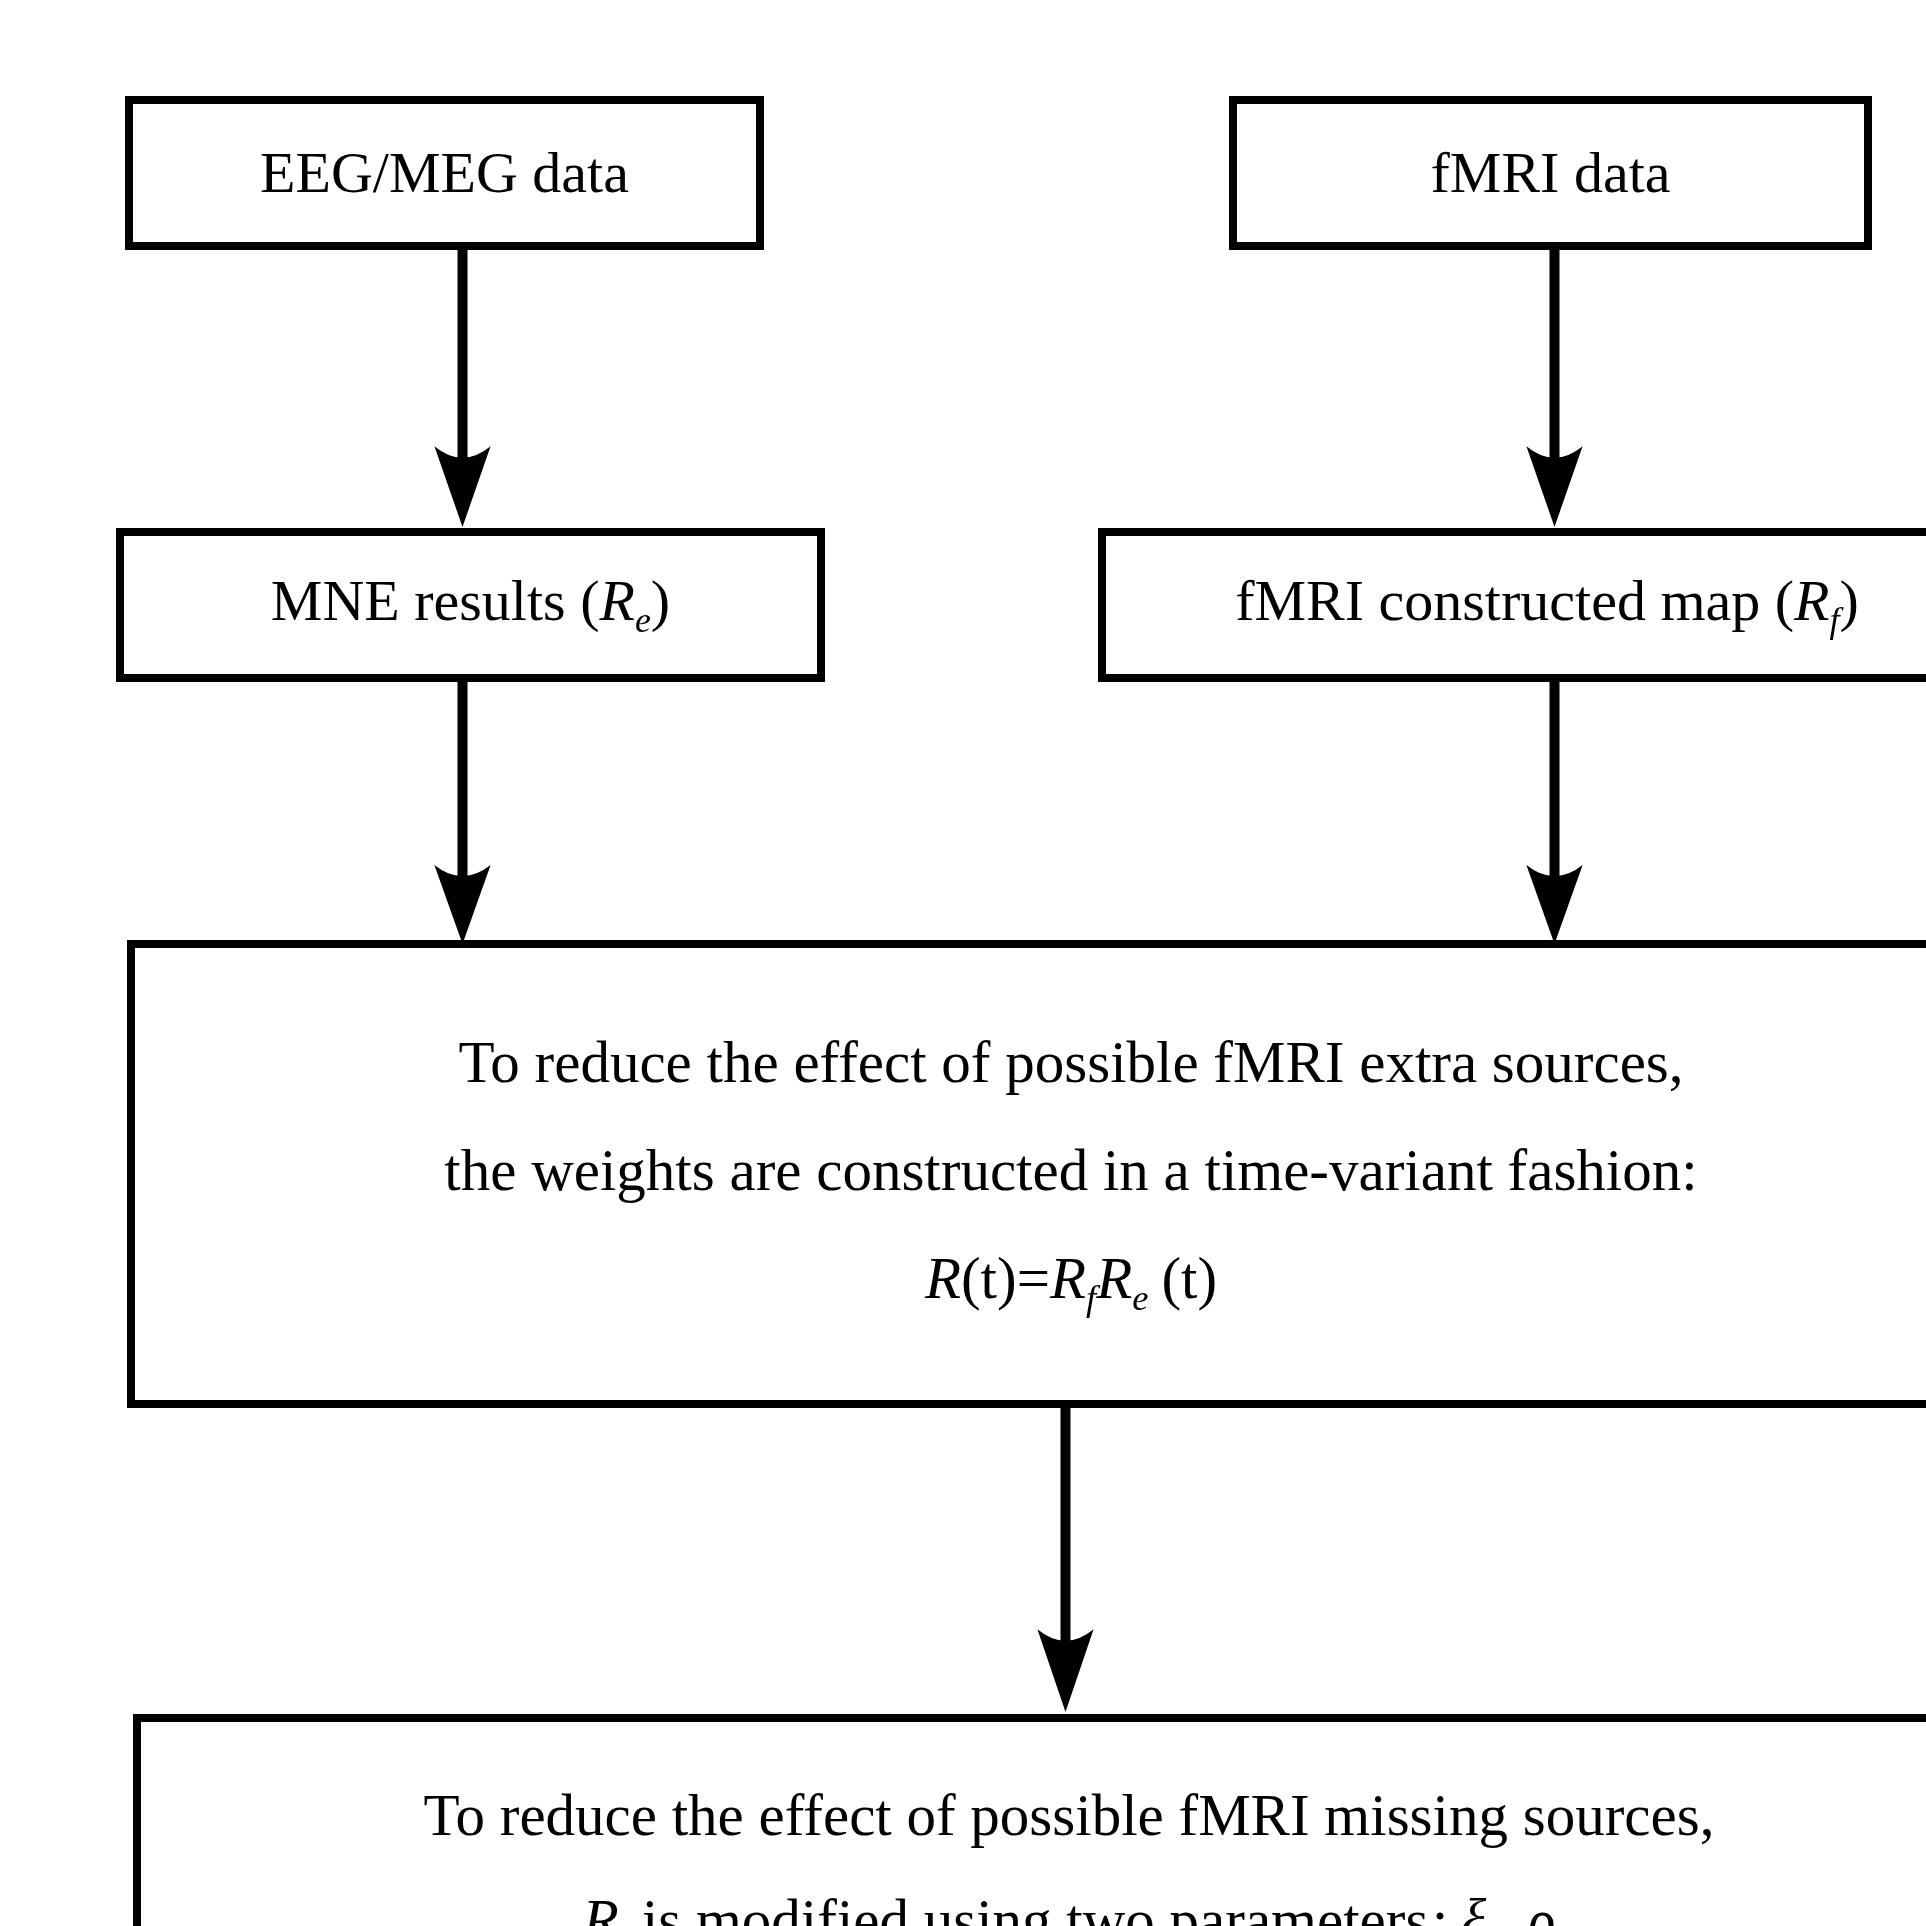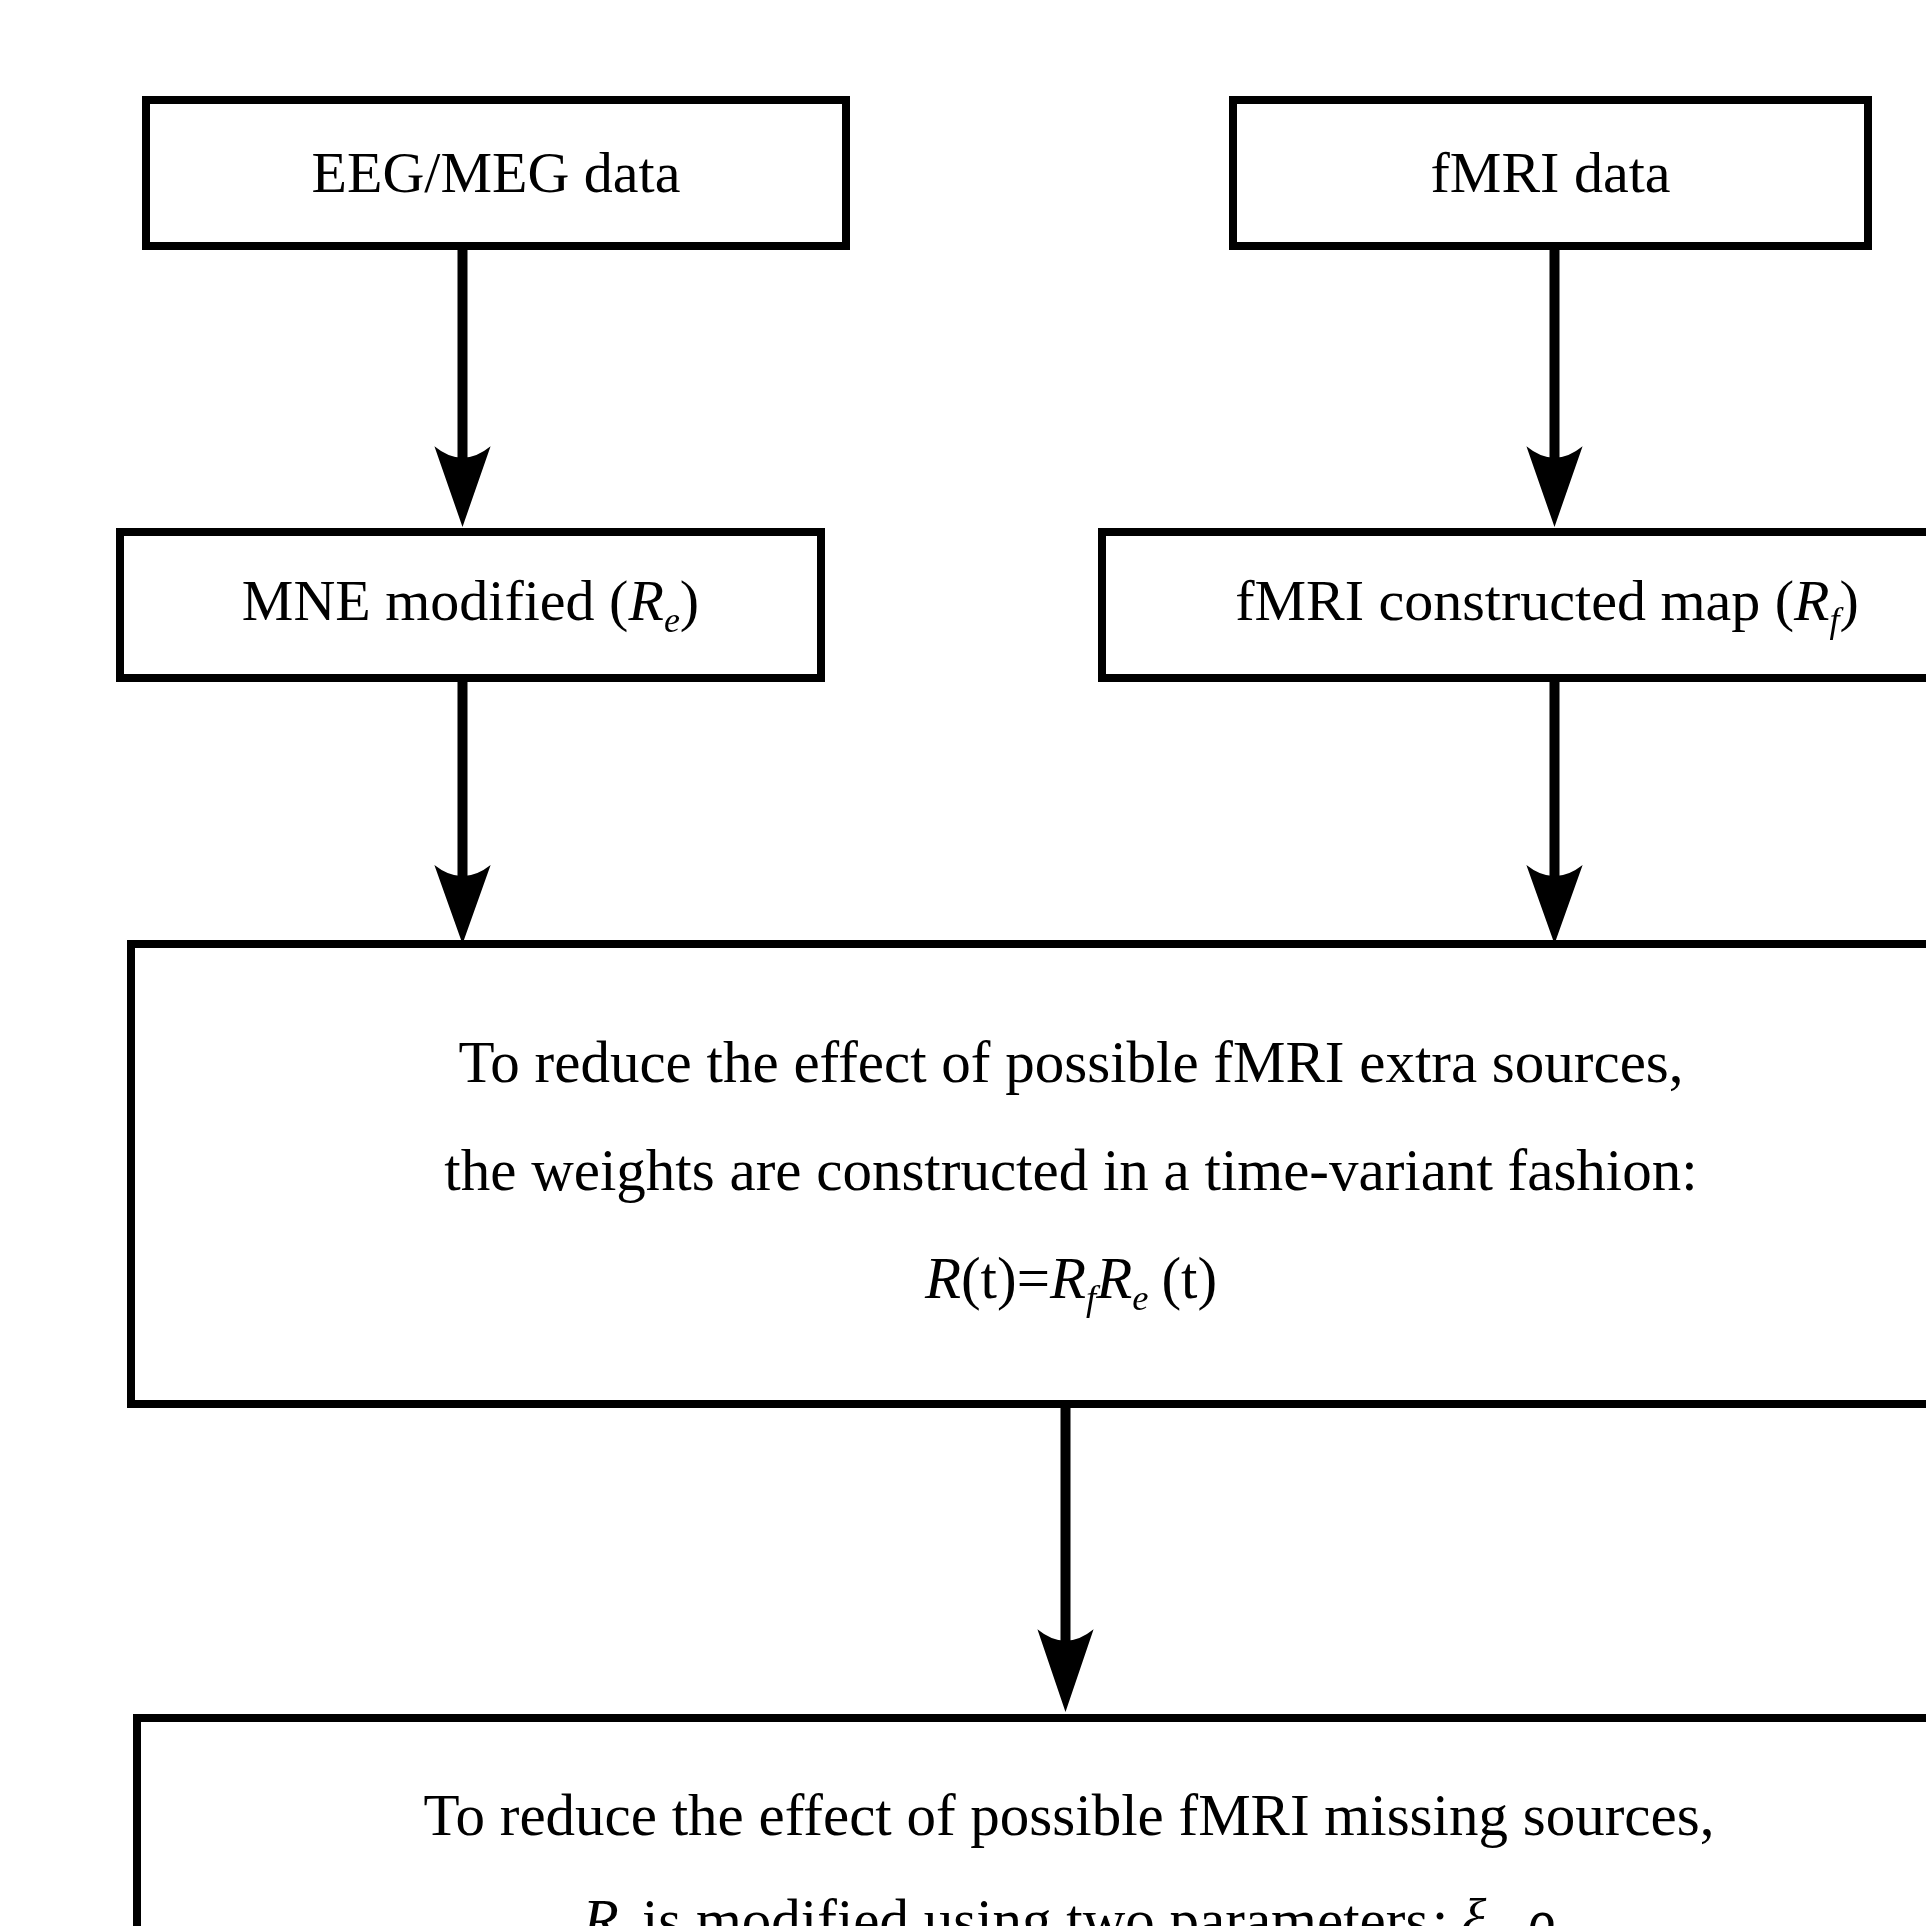--- a/index.html
+++ b/index.html
@@ -31,21 +31,21 @@
     line-height: 1.12;
     white-space: nowrap;
   }
 
   .node .line {
     display: block;
     width: 100%;
   }
 
   
-  #node-eeg-meg   { left: 142px;  top: 96px;  width: 708px; height: 154px;  font-size: 58px; }
+  #node-eeg-meg   { left: 125px;  top: 96px;  width: 639px; height: 154px;  font-size: 58px; }
   #node-fmri-data { left: 1229px; top: 96px;  width: 643px; height: 154px;  font-size: 58px; }
   #node-mne       { left: 116px;  top: 528px; width: 709px; height: 154px;  font-size: 58px; }
   #node-fmri-map  { left: 1098px; top: 528px; width: 898px; height: 154px;  font-size: 58px; }
   #node-reduce-extra   { left: 127px; top: 940px; width: 1888px; height: 468px; font-size: 59px; }
   #node-reduce-missing { left: 133px; top: 1714px; width: 1872px; height: 316px;  font-size: 59px; }
 
   #node-reduce-extra .line + .line { margin-top: 42px; }
   #node-reduce-missing .line + .line { margin-top: 39px; }
 
   
@@ -86,21 +86,21 @@
   </div>
 
   <div class="arrow" style="left:1510px; top:250px;">
     <svg width="89" height="277" viewBox="0 0 230 720">
       <line x1="115" y1="0" x2="115" y2="615" stroke="#000" stroke-width="26"></line>
       <path d="M115 720 L42 510 Q115 570 188 510 Z" fill="#000"></path>
     </svg>
   </div>
 
   <div class="node" id="node-mne">
-    <span class="line"><span>MNE modified  (</span><span class="mi">R</span><span class="sub">e</span><span>)</span></span>
+    <span class="line"><span>MNE results  (</span><span class="mi">R</span><span class="sub">e</span><span>)</span></span>
   </div>
 
   <div class="node" id="node-fmri-map">
     <span class="line"><span>fMRI constructed map (</span><span class="mi">R</span><span class="sub">f</span><span>)</span></span>
   </div>
 
   <div class="arrow" style="left:418px; top:682px;">
     <svg width="89" height="262" viewBox="0 0 230 680">
       <line x1="115" y1="0" x2="115" y2="575" stroke="#000" stroke-width="26"></line>
       <path d="M115 680 L42 475 Q115 533 188 475 Z" fill="#000"></path>

